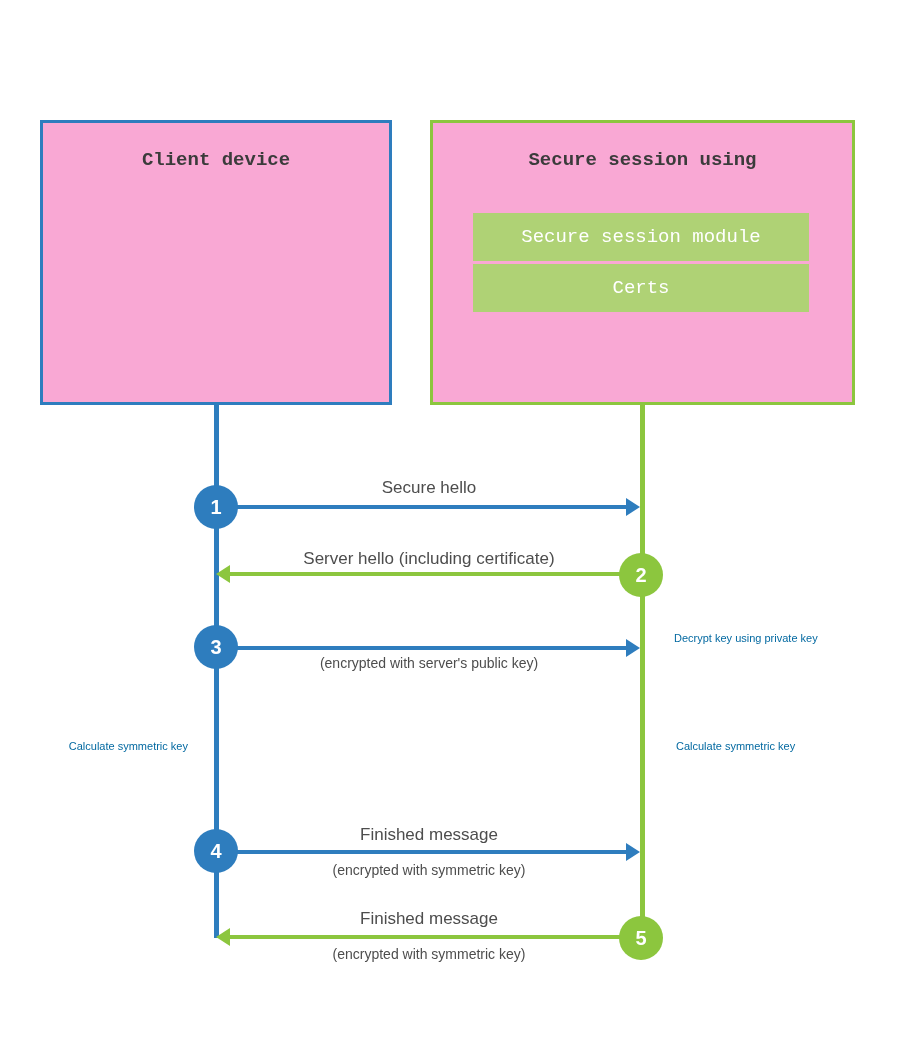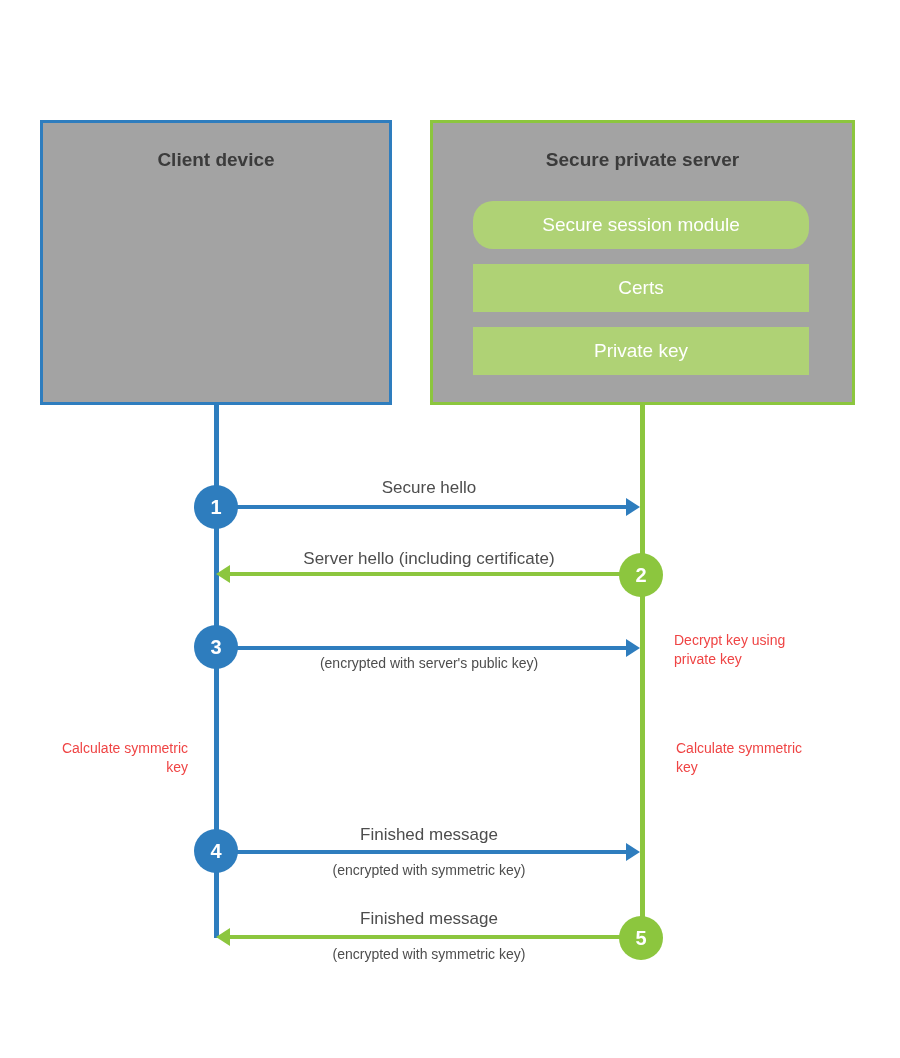--- a/index.html
+++ b/index.html
@@ -30,22 +30,23 @@
     font-size: 25px;
     font-weight: 400;
     color: #58595b;
     letter-spacing: 0.2px;
     white-space: nowrap;
   }
 
   
   .actor-box {
     position: absolute;
-    background: #a3a3a3;
+    background: #f9a8d4;
     box-sizing: border-box;
+    font-family: Liberation Mono, monospace;
   }
   #client-device-box {
     left: 40px;
     top: 120px;
     width: 352px;
     height: 285px;
     border: 3px solid #2E7DBE;
   }
   #server-box {
     left: 430px;
@@ -95,21 +96,21 @@
     background: #AFD275;
     display: flex;
     align-items: center;
     justify-content: center;
   }
   .server-bar-label {
     color: #ffffff;
     font-size: 19px;
     white-space: nowrap;
   }
-  #server-bar-0 { top: 78px; border-radius: 20px; }
+  #server-bar-0 { top: 90px; }
   #server-bar-1 { top: 141px; }
   #server-bar-2 { top: 204px; }
 
   
   .lifeline {
     position: absolute;
     width: 5px;
   }
   #client-lifeline {
     left: 214px;
@@ -175,49 +176,46 @@
     position: absolute;
     text-align: center;
     color: #4d4d4d;
     font-size: 14px;
     white-space: nowrap;
   }
 
   
   .side-note {
     position: absolute;
-    color: #ef4444;
-    font-size: 14px;
+    color: #0369a1;
+    font-size: 11px;
     line-height: 1.35;
   }
   .side-note.right-align { text-align: right; }
   .side-note.left-align  { text-align: left; }
 </style>
 </head>
 <body>
 
 <div id="diagram-root">
 
 
   <div class="actor-box" id="client-device-box">
     <div class="actor-title" id="client-device-title">Client device</div>
   </div>
 
   <div class="actor-box" id="server-box">
-    <div class="actor-title" id="server-title">Secure private server</div>
+    <div class="actor-title" id="server-title">Secure session using</div>
 
     <div class="server-bar" id="server-bar-0">
       <span class="server-bar-label">Secure session module</span>
     </div>
     <div class="server-bar" id="server-bar-1">
       <span class="server-bar-label">Certs</span>
     </div>
-    <div class="server-bar" id="server-bar-2">
-      <span class="server-bar-label">Private key</span>
-    </div>
   </div>
 
   <div class="lifeline" id="client-lifeline"></div>
   <div class="lifeline" id="server-lifeline"></div>
 
   <div class="msg-label" style="left:216px; top:478px; width:426px;">Secure hello</div>
   <div class="msg-line blue" style="left:216px; top:505px; width:412px;"></div>
   <div class="arrow-head right blue" style="left:626px; top:498px;"></div>
   <div class="step-circle blue" id="step-circle-1">
     <span>1</span>

